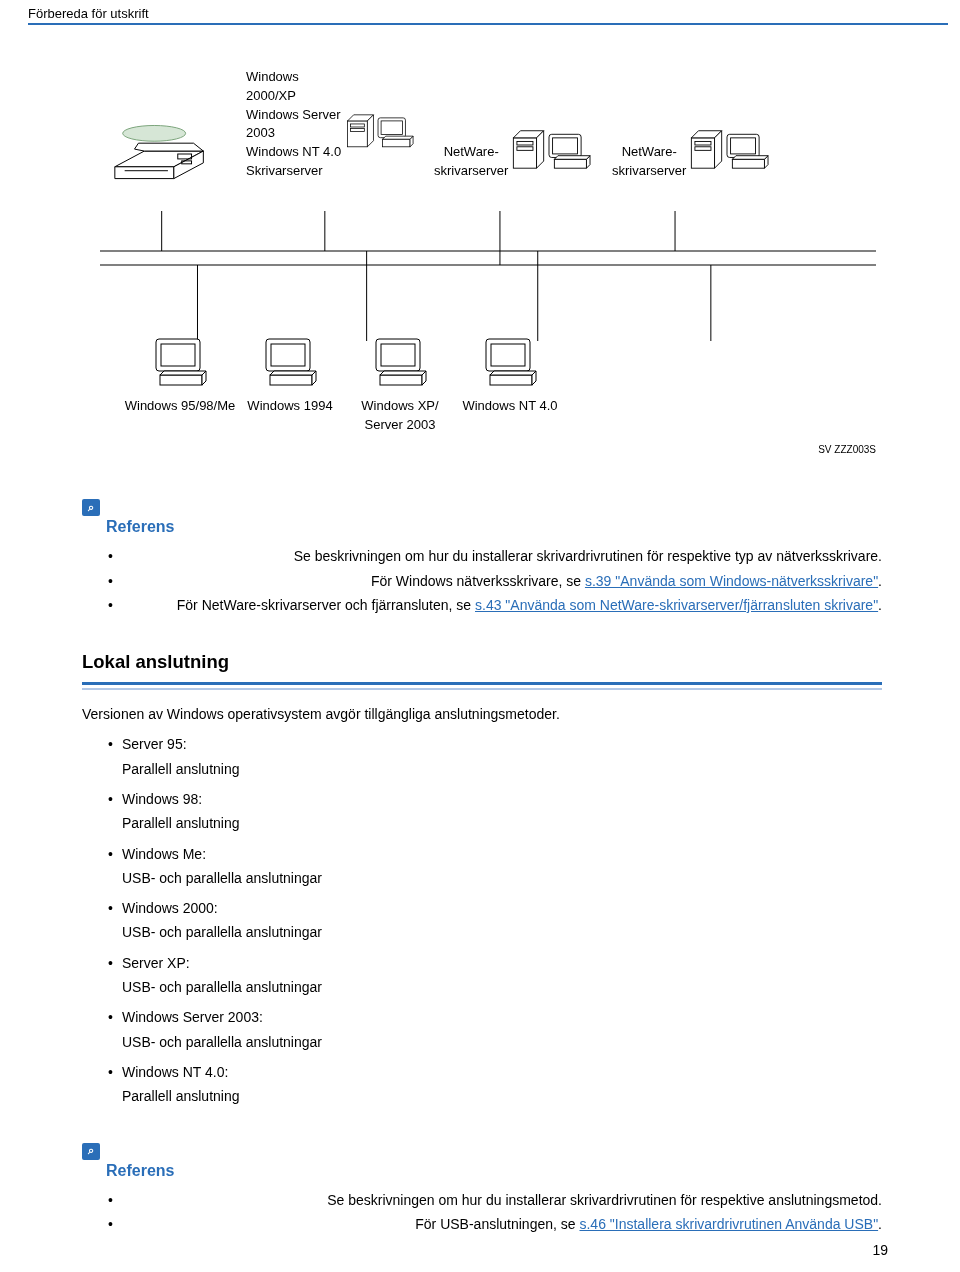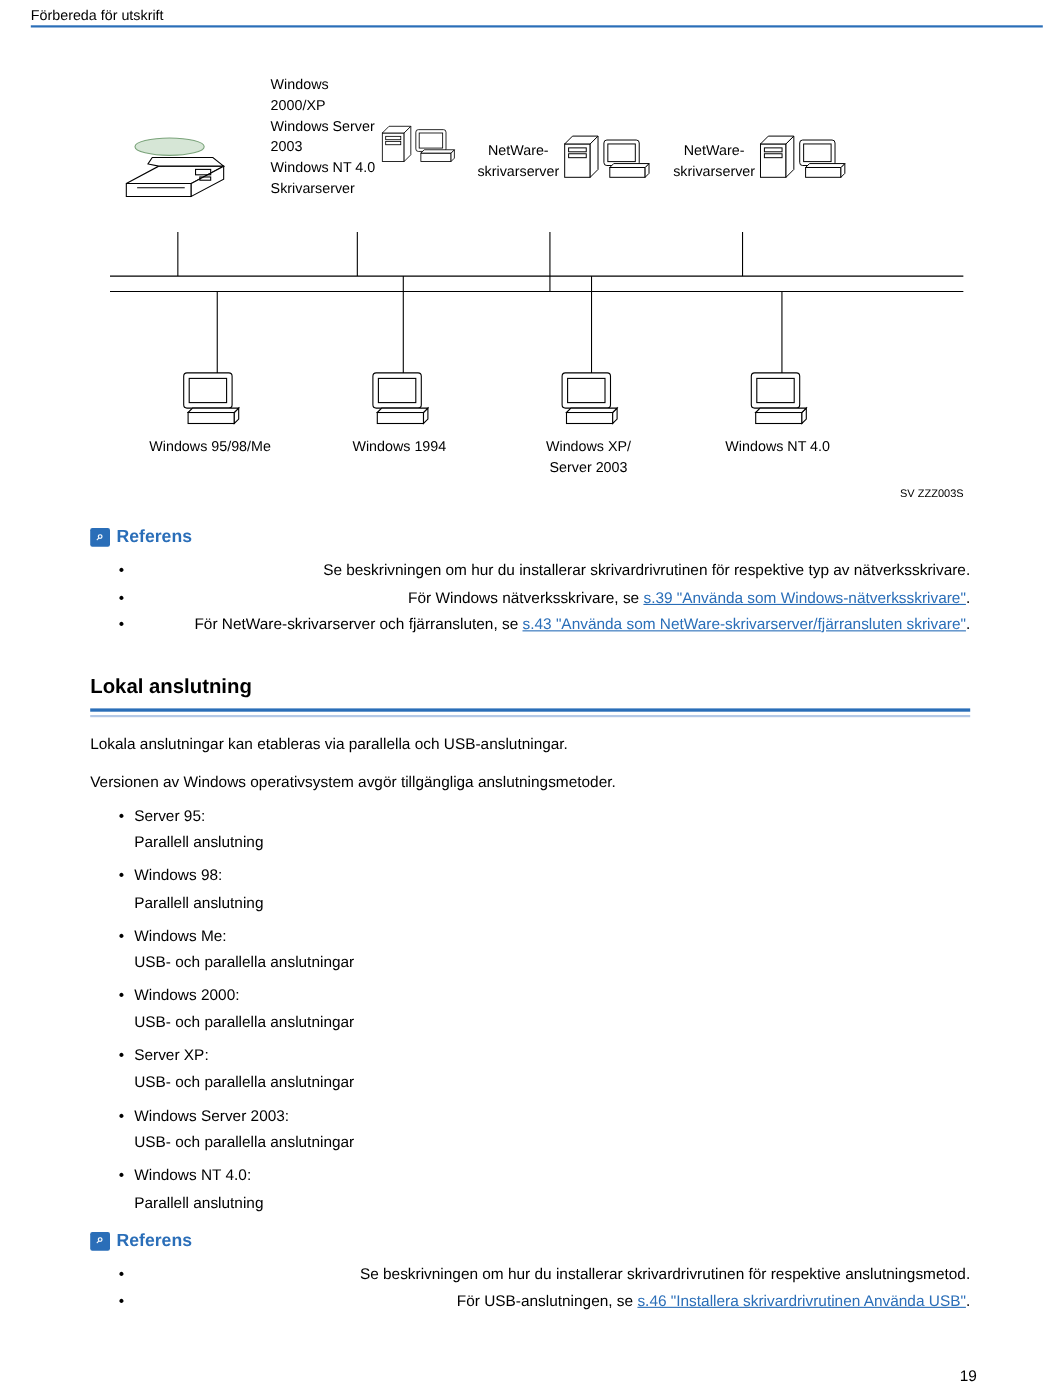--- a/index.html
+++ b/index.html
@@ -55,30 +55,29 @@
   }
   .server-col.narrow { width: 160px; }
   .label-stack {
     font-size: 13px;
     text-align: left;
     margin-bottom: 6px;
   }
   .label-center {
     font-size: 13px;
     text-align: center;
-    margin-bottom: 21px;
+    margin-bottom: 6px;
   }
   .printer-svg { width: 118px; height: 66px; }
   .server-svg { width: 96px; height: 60px; }
   .client-row {
     display: flex;
     justify-content: flex-start;
-    gap: 62px;
     margin-top: 42px;
-    margin-left: 36px;
+    margin-left: 25px;
   }
   .client-col {
     display: flex;
     flex-direction: column;
     align-items: center;
     width: 110px;
   }
   .client-svg { width: 64px; height: 54px; }
   .client-label {
     font-size: 13px;
@@ -106,20 +105,21 @@
     font-weight: bold;
     display: flex;
     align-items: center;
     justify-content: center;
     margin-right: 6px;
   }
   .ref-badge .label {
     color: #2a6eb8;
     font-weight: bold;
     font-size: 16px;
+    margin-top: 38px;
   }
   ul.refs {
     list-style: none;
     padding-left: 28px;
   }
   ul.refs li {
     position: relative;
     margin: 4px 0;
     padding-left: 0;
     text-align: right;
@@ -344,21 +344,20 @@
       <span>För NetWare-skrivarserver och fjärransluten, se </span><a href="#" class="xref">s.43 "Använda som NetWare-skrivarserver/fjärransluten skrivare"</a><span>.</span>
     </li>
   </ul>
 
   <div class="section-head">
     <div class="text">Lokal anslutning</div>
     <div class="bar1"></div>
     <div class="bar2"></div>
   </div>
 
-  <p class="body">Lokala anslutningar kan etableras via parallella och USB-anslutningar.</p>
   <p class="body">Versionen av Windows operativsystem avgör tillgängliga anslutningsmetoder.</p>
 
   <ul class="bullets">
     <li>
       <span>Server 95:</span>
       <div class="sub">Parallell anslutning</div>
     </li>
     <li>
       <span>Windows 98:</span>
       <div class="sub">Parallell anslutning</div>

